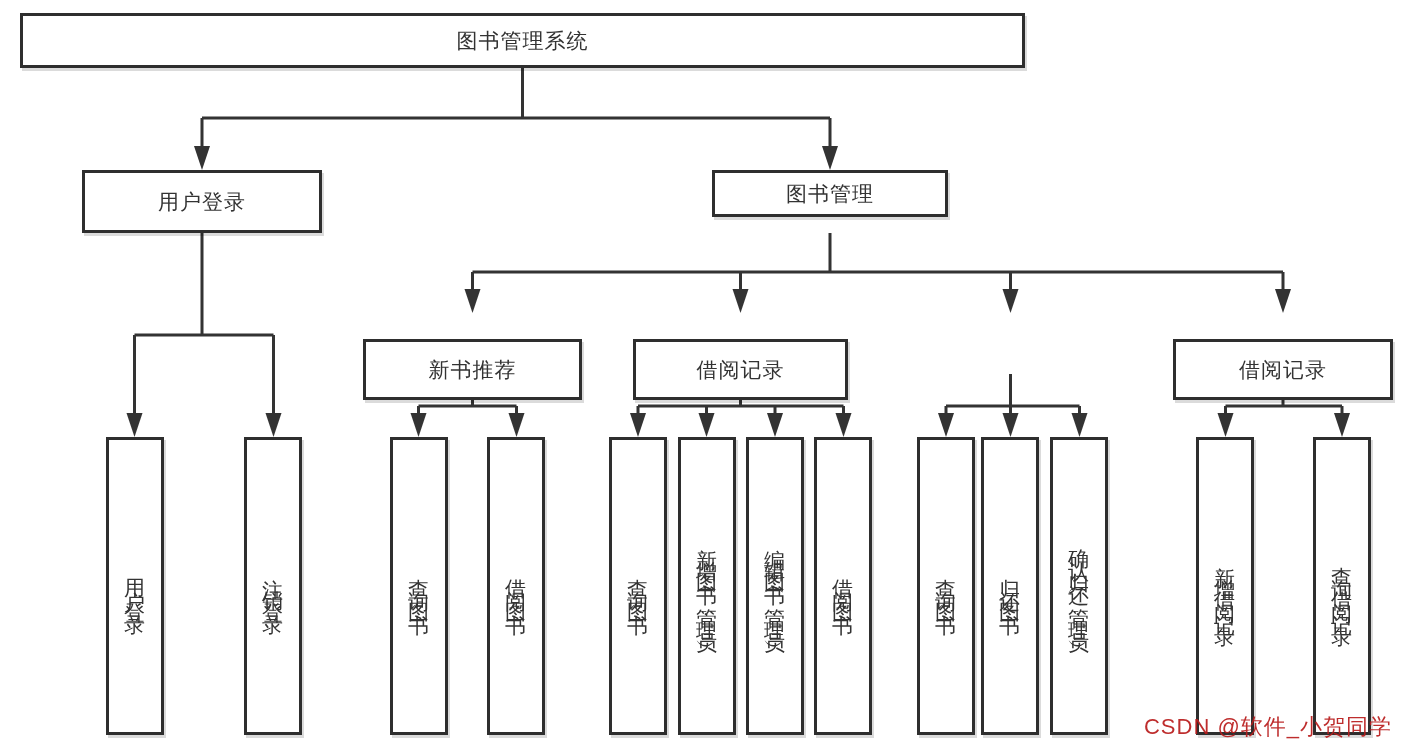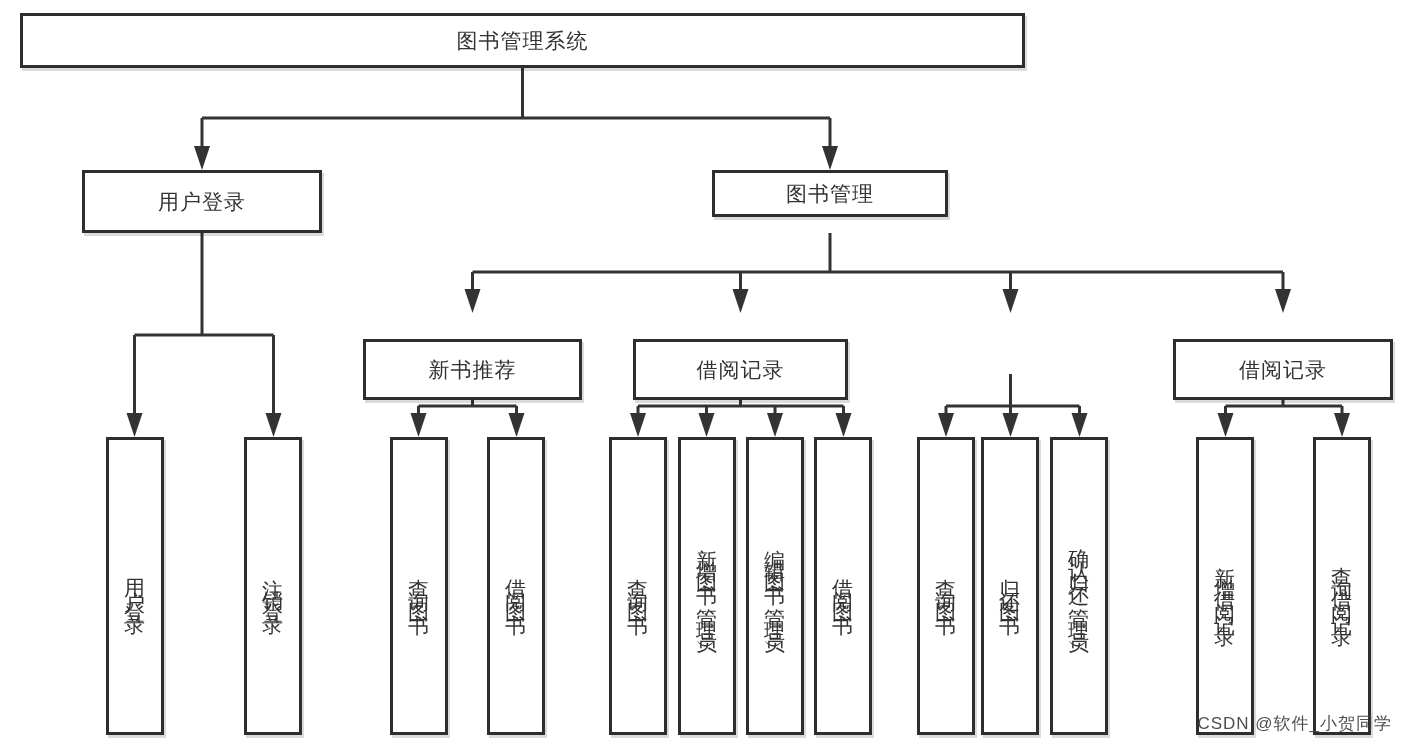--- a/index.html
+++ b/index.html
@@ -68,22 +68,22 @@
   .node.d1 { left: 917px; }
   .node.d2 { left: 981px; }
   .node.d3 { left: 1050px; }
   .node.e1 { left: 1196px; }
   .node.e2 { left: 1313px; }
 
   .watermark {
     position: absolute;
     right: 13px;
     top: 712px;
-    font-size: 17px;
-    color: #404040;
+    font-size: 22px;
+    color: #b91c1c;
     opacity: 0.92;
     letter-spacing: 1px;
     z-index: 5;
     white-space: nowrap;
   }
 </style>
 </head>
 <body>
 
 <div class="stage">

